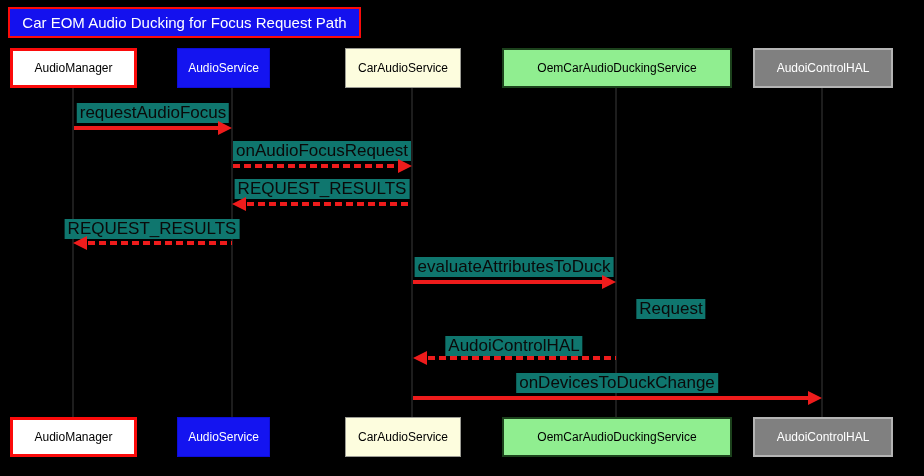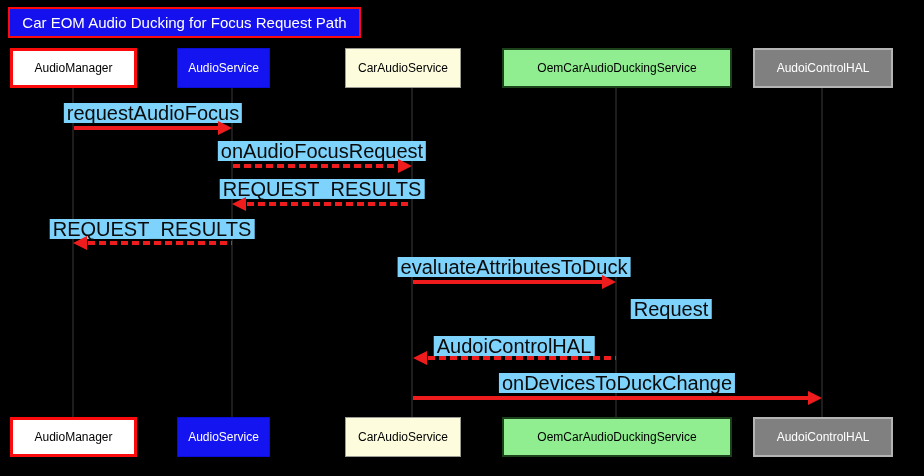--- a/index.html
+++ b/index.html
@@ -38,22 +38,22 @@
   .p3{left:502px;width:230px;background:#90ee90;border:2px solid #1c421c;color:#000;}
   .p4{left:753px;width:140px;background:#808080;border:2px solid #b4b4b4;color:#fff;}
   
   .lifeline{
     position:absolute;top:88px;height:329px;width:2px;
     background:#1d1d1d;
   }
   
   .mlabel{
     position:absolute;
-    background:#7dd3fc;color:#0a0a0a;
-    font-size:20px;height:20px;line-height:20px;
+    background:#0f766e;color:#0a0a0a;
+    font-size:17px;height:20px;line-height:20px;
     padding:0 3px;white-space:nowrap;
     transform:translateX(-50%);
   }
   
   .sline{position:absolute;height:4px;background:var(--red);}
   .dline{
     position:absolute;height:4px;
     background:repeating-linear-gradient(90deg,var(--red) 0 7px,transparent 7px 11px);
   }
   

